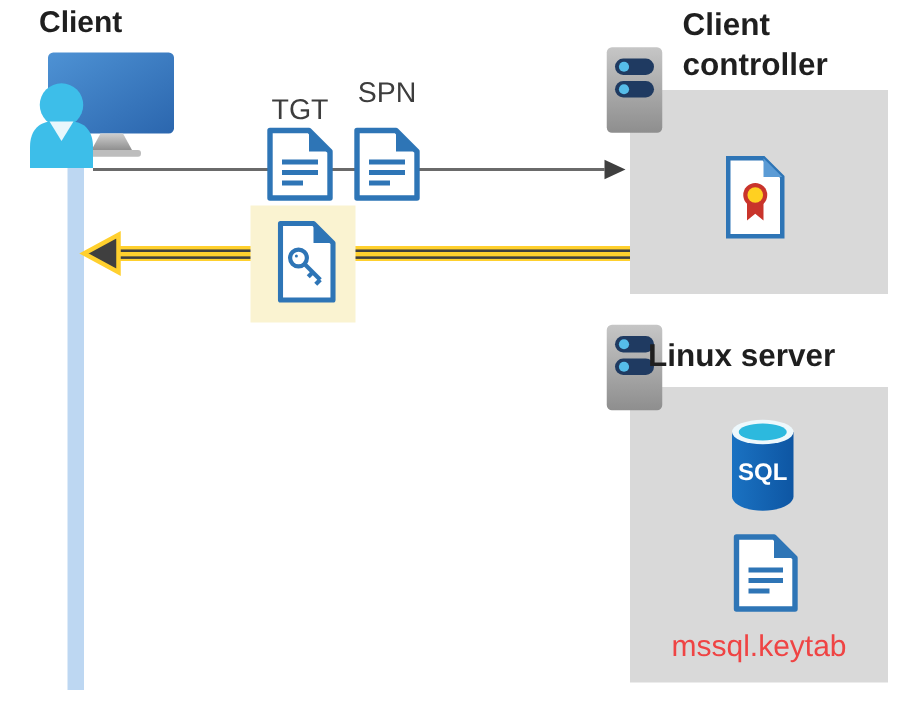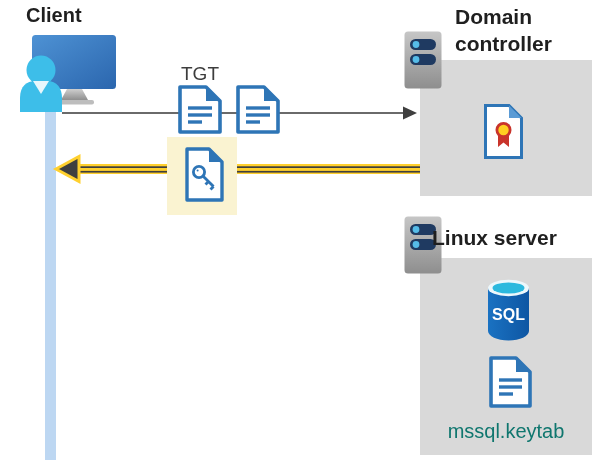--- a/index.html
+++ b/index.html
@@ -21,21 +21,21 @@
   .key-doc{left:184px;top:146px;}
   .dc-label{left:455px;top:4px;width:135px;font-size:21px;line-height:1.28;}
   .dc-box{left:420px;top:60px;width:172px;height:136px;}
   .dc-server{left:404px;top:31px;}
   .cert-icon{left:483px;top:103px;}
   .linux-server-icon{left:404px;top:216px;}
   .linux-label{left:432px;top:226px;width:140px;font-size:21px;}
   .linux-box{left:420px;top:258px;width:172px;height:197px;}
   .sql-icon{left:486px;top:278px;}
   .keytab-doc{left:488px;top:355px;}
-  .keytab-label{left:420px;top:420px;width:172px;text-align:center;font-size:20px;color:#0f766e;}
+  .keytab-label{left:420px;top:420px;width:172px;text-align:center;font-size:20px;color:#ef4444;}
 </style>
 </head>
 <body>
 
 <div class="canvas">
 
   <div class="abs gray-box dc-box z0"></div>
   <div class="abs gray-box linux-box z0"></div>
 
   <div class="abs client-bar z1"></div>
@@ -73,20 +73,21 @@
     <polygon points="53,59 68,59 74,70 47,70" fill="url(#standG)"></polygon>
     <rect x="44" y="70" width="36" height="4.5" rx="2" fill="#BDBDBD"></rect>
     <g>
       <circle cx="27" cy="40" r="14.5" fill="#3DBEE9"></circle>
       <path d="M6,82 V68 C6,56 13,51 21,51 H33 C43,51 48,58 48,68 V82 Z" fill="#3DBEE9"></path>
       <polygon points="19,51 35,51 27,64" fill="#E8F7FC"></polygon>
     </g>
   </svg>
 
   <div class="abs ticket-label tgt-label z3">TGT</div>
+  <div class="abs ticket-label spn-label z3">SPN</div>
 
   <svg class="abs tgt-doc z3" width="46" height="51" viewBox="0 0 46 51">
     <path d="M3,3 H29 L43,17 V48 H3 Z" fill="#fff" stroke="#2E75B6" stroke-width="3.6" stroke-linejoin="round"></path>
     <polygon points="29,3 29,17 43,17" fill="#2E75B6"></polygon>
     <line x1="11" y1="24" x2="35" y2="24" stroke="#2E75B6" stroke-width="3.4"></line>
     <line x1="11" y1="31" x2="35" y2="31" stroke="#2E75B6" stroke-width="3.4"></line>
     <line x1="11" y1="38" x2="25" y2="38" stroke="#2E75B6" stroke-width="3.4"></line>
   </svg>
 
   <svg class="abs spn-doc z3" width="46" height="51" viewBox="0 0 46 51">
@@ -102,21 +103,21 @@
     <polygon points="25,3 25,16 38,16" fill="#2E75B6"></polygon>
     <g stroke="#2E75B6" stroke-width="2.8" fill="none">
       <circle cx="15" cy="26" r="5.6"></circle>
       <circle cx="13.6" cy="24.6" r="1" fill="#2E75B6" stroke="none"></circle>
       <path d="M19.2,30.2 L29.5,40.5"></path>
       <path d="M24.5,35.5 L21.5,38.5"></path>
       <path d="M29.5,40.5 L26.5,43.5"></path>
     </g>
   </svg>
 
-  <div class="abs label-bold dc-label z3">Domain controller</div>
+  <div class="abs label-bold dc-label z3">Client controller</div>
   <svg class="abs dc-server z3" width="38" height="58" viewBox="0 0 38 58">
     <defs>
       <linearGradient id="srvG1" x1="0" y1="0" x2="0" y2="1">
         <stop offset="0" stop-color="#C6C6C6"></stop>
           <stop offset="1" stop-color="#8E8E8E"></stop>
       </linearGradient>
     </defs>
     <rect x="0.5" y="0.5" width="37" height="57" rx="3.5" fill="url(#srvG1)"></rect>
     <rect x="6" y="8" width="26" height="11" rx="5.5" fill="#1F3A61"></rect>
     <rect x="6" y="23" width="26" height="11" rx="5.5" fill="#1F3A61"></rect>

